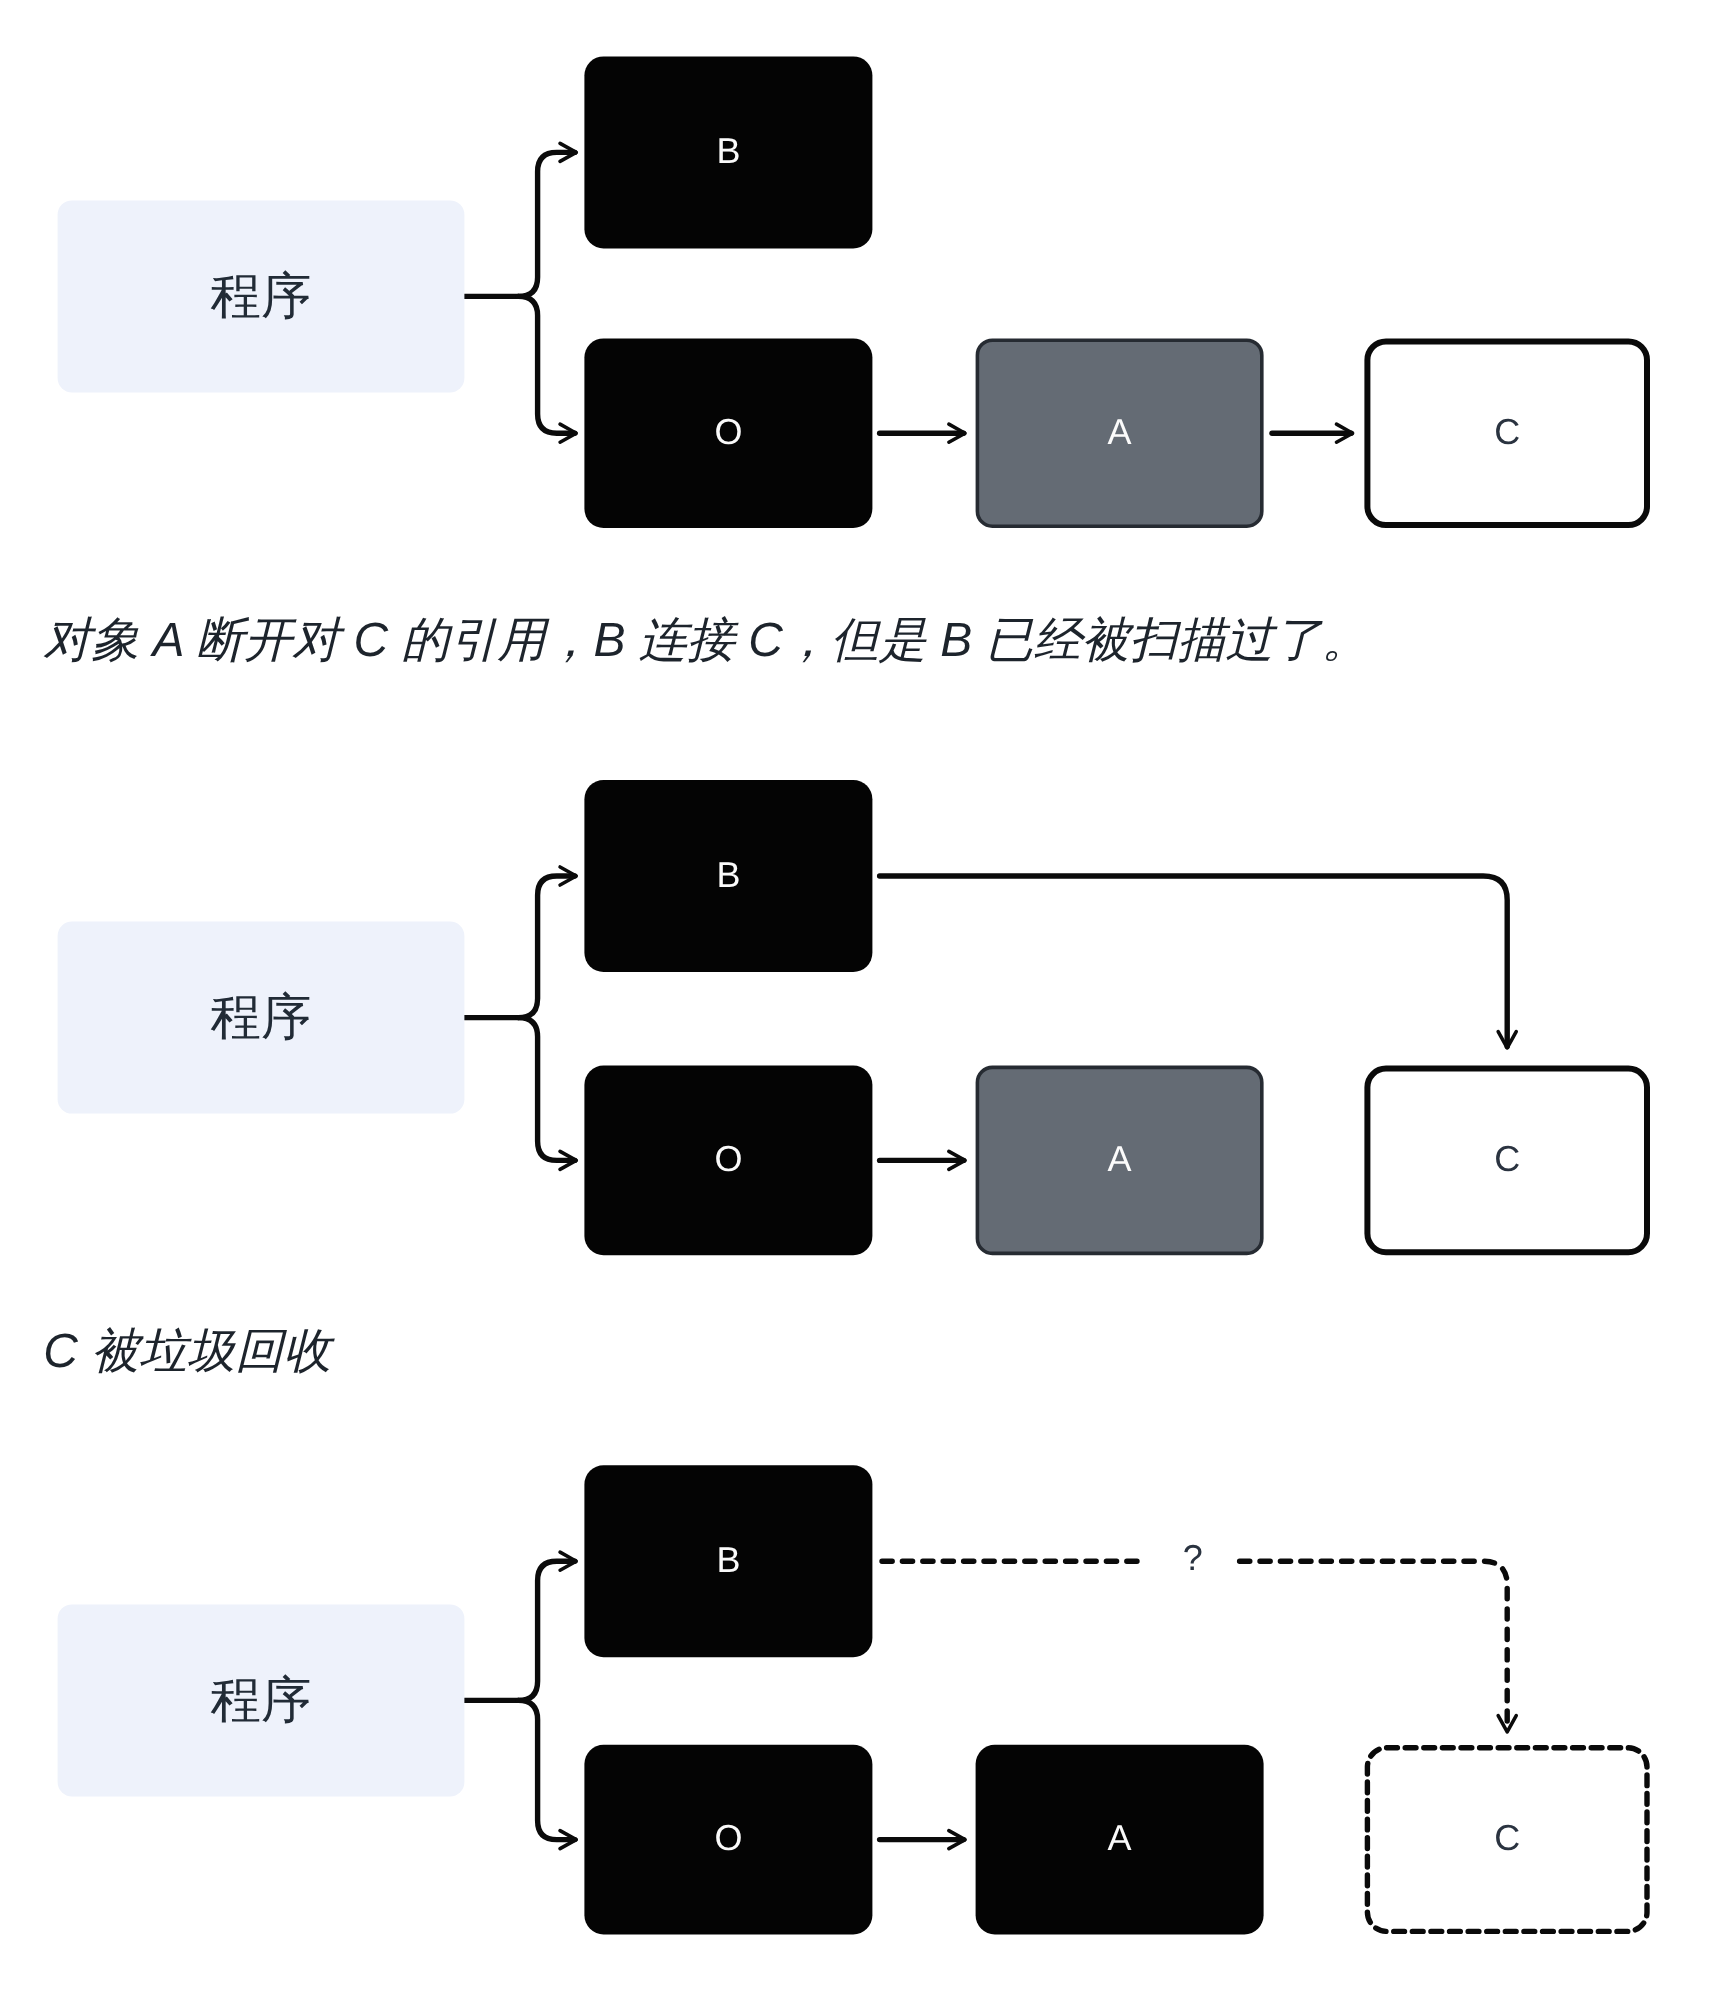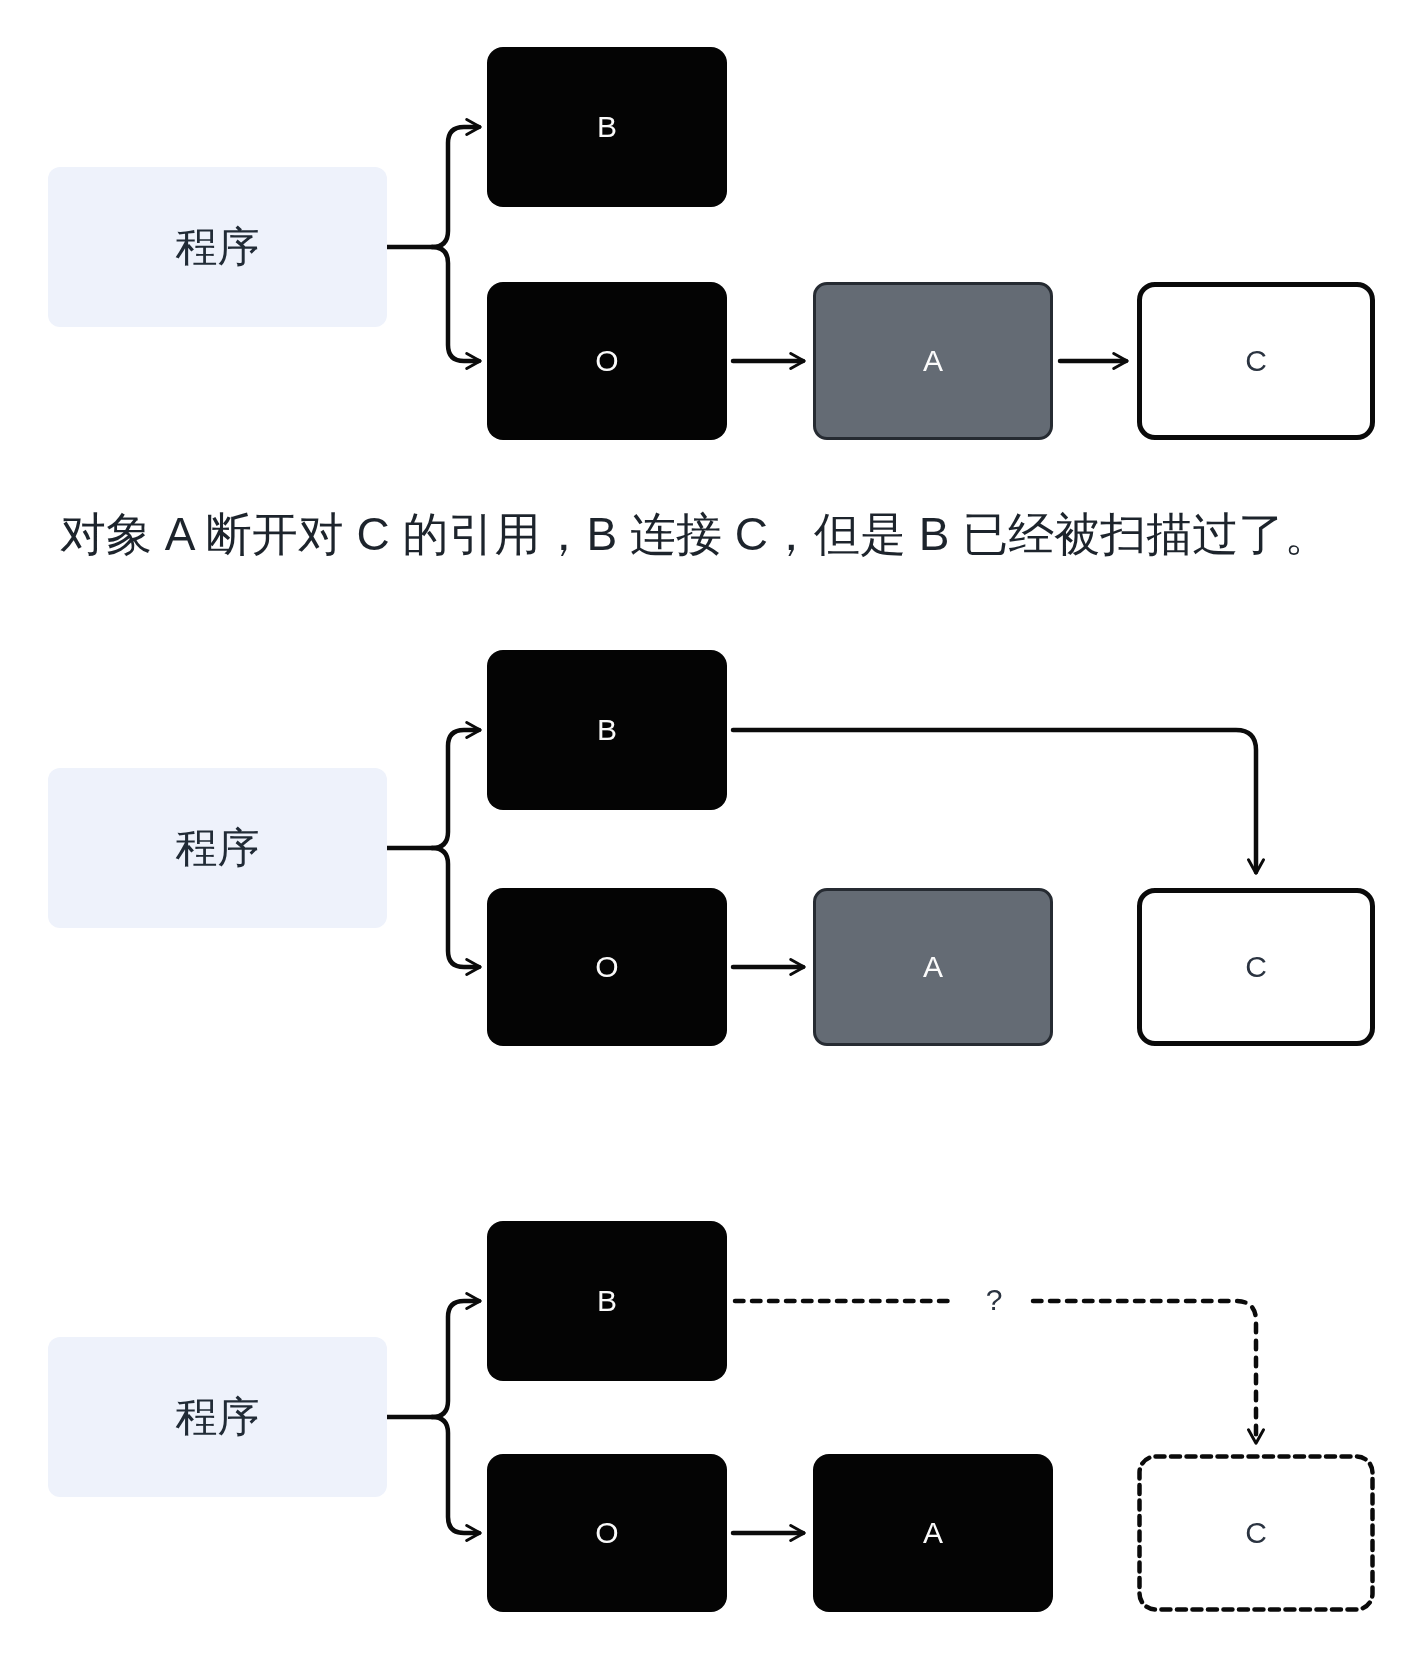--- a/index.html
+++ b/index.html
@@ -48,25 +48,26 @@
     font-size:30px;
   }
   .box--ghost{
     background:transparent;
     color:#2a3340;
     font-size:30px;
   }
   .caption{
     position:absolute;
     z-index:2;
-    left:60px;
+    left:36px;
     color:#1d242c;
-    font-size:46px;
+    font-size:40px;
     line-height:52px;
     white-space:nowrap;
+    font-style:italic;
   }
   .qmark{
     position:absolute;
     z-index:2;
     color:#2a3340;
     font-size:30px;
     transform:translate(-50%,-54%);
   }
 </style>
 </head>
@@ -135,20 +136,21 @@
   <div class="box box--black" style="left:487px;top:888px;width:240px;height:158px;">
     <span>O</span>
   </div>
   <div class="box box--gray" style="left:813px;top:888px;width:240px;height:158px;">
     <span>A</span>
   </div>
   <div class="box box--white" style="left:1137px;top:888px;width:238px;height:158px;">
     <span>C</span>
   </div>
 
+  <div class="caption" style="top:1100px;">C 被垃圾回收</div>
 
   <div class="box box--program" style="left:48px;top:1337px;width:339px;height:160px;">
     <span>程序</span>
   </div>
   <div class="box box--black" style="left:487px;top:1221px;width:240px;height:160px;">
     <span>B</span>
   </div>
   <div class="box box--black" style="left:487px;top:1454px;width:240px;height:158px;">
     <span>O</span>
   </div>

